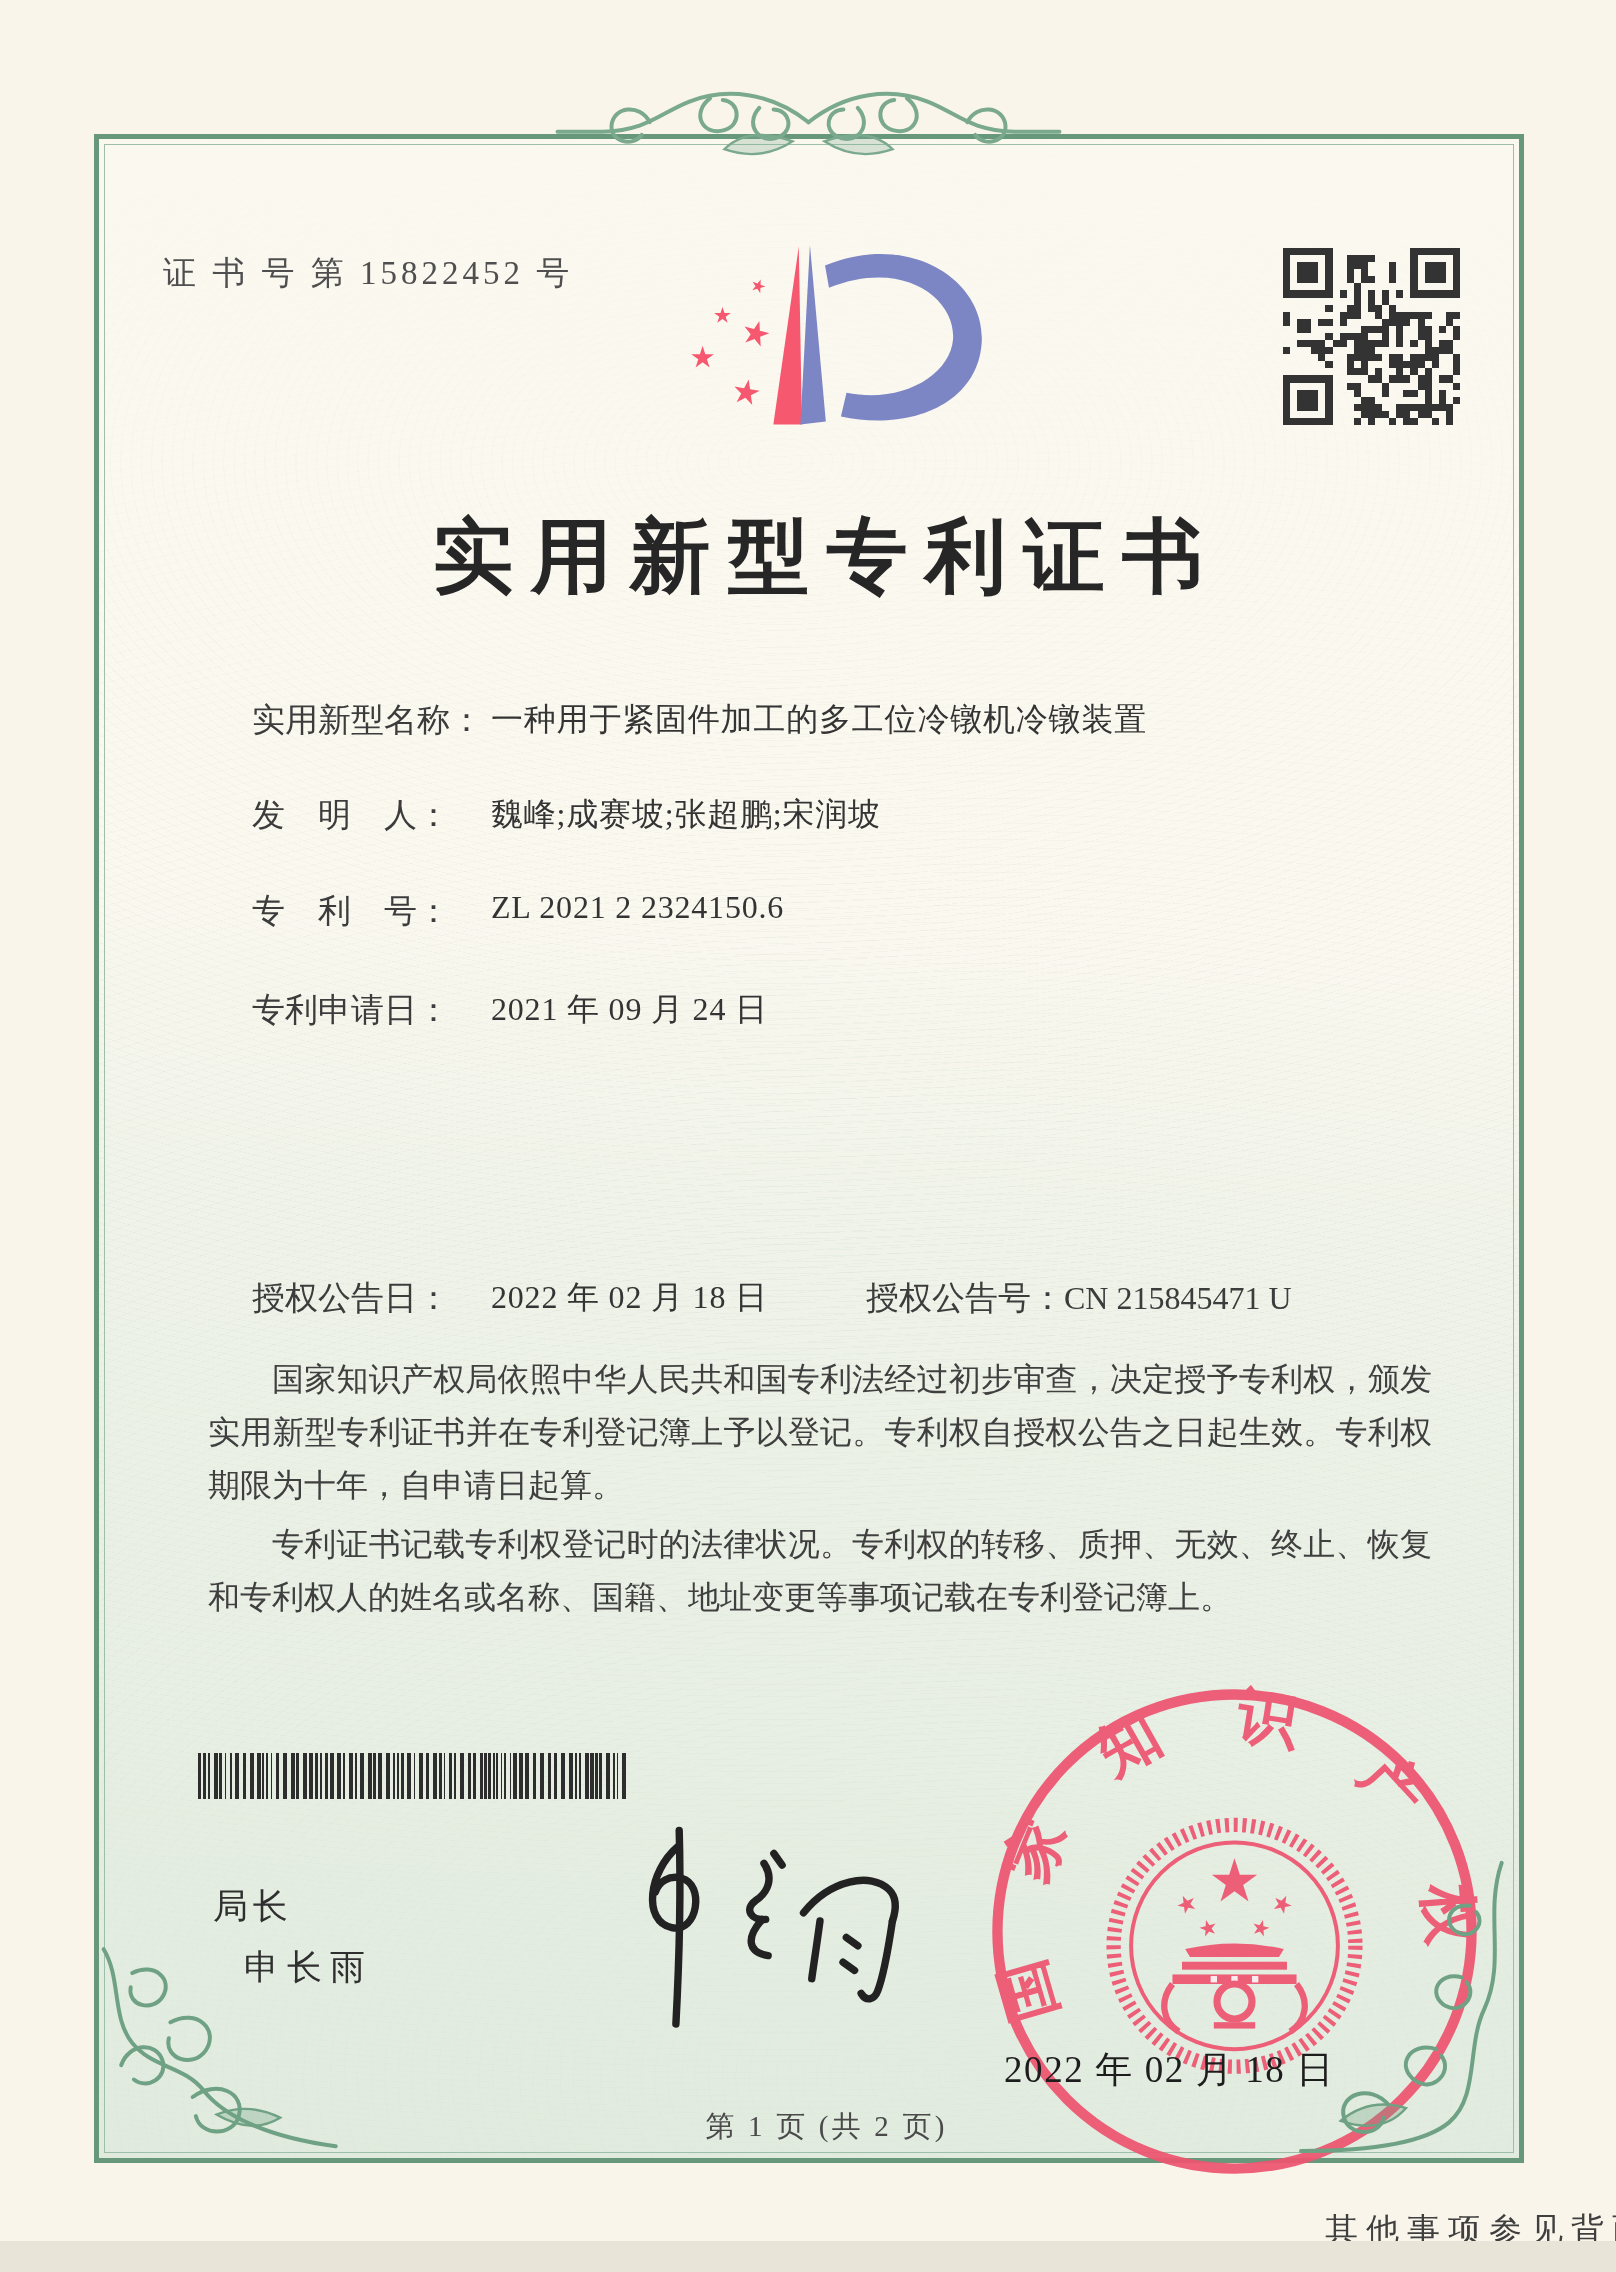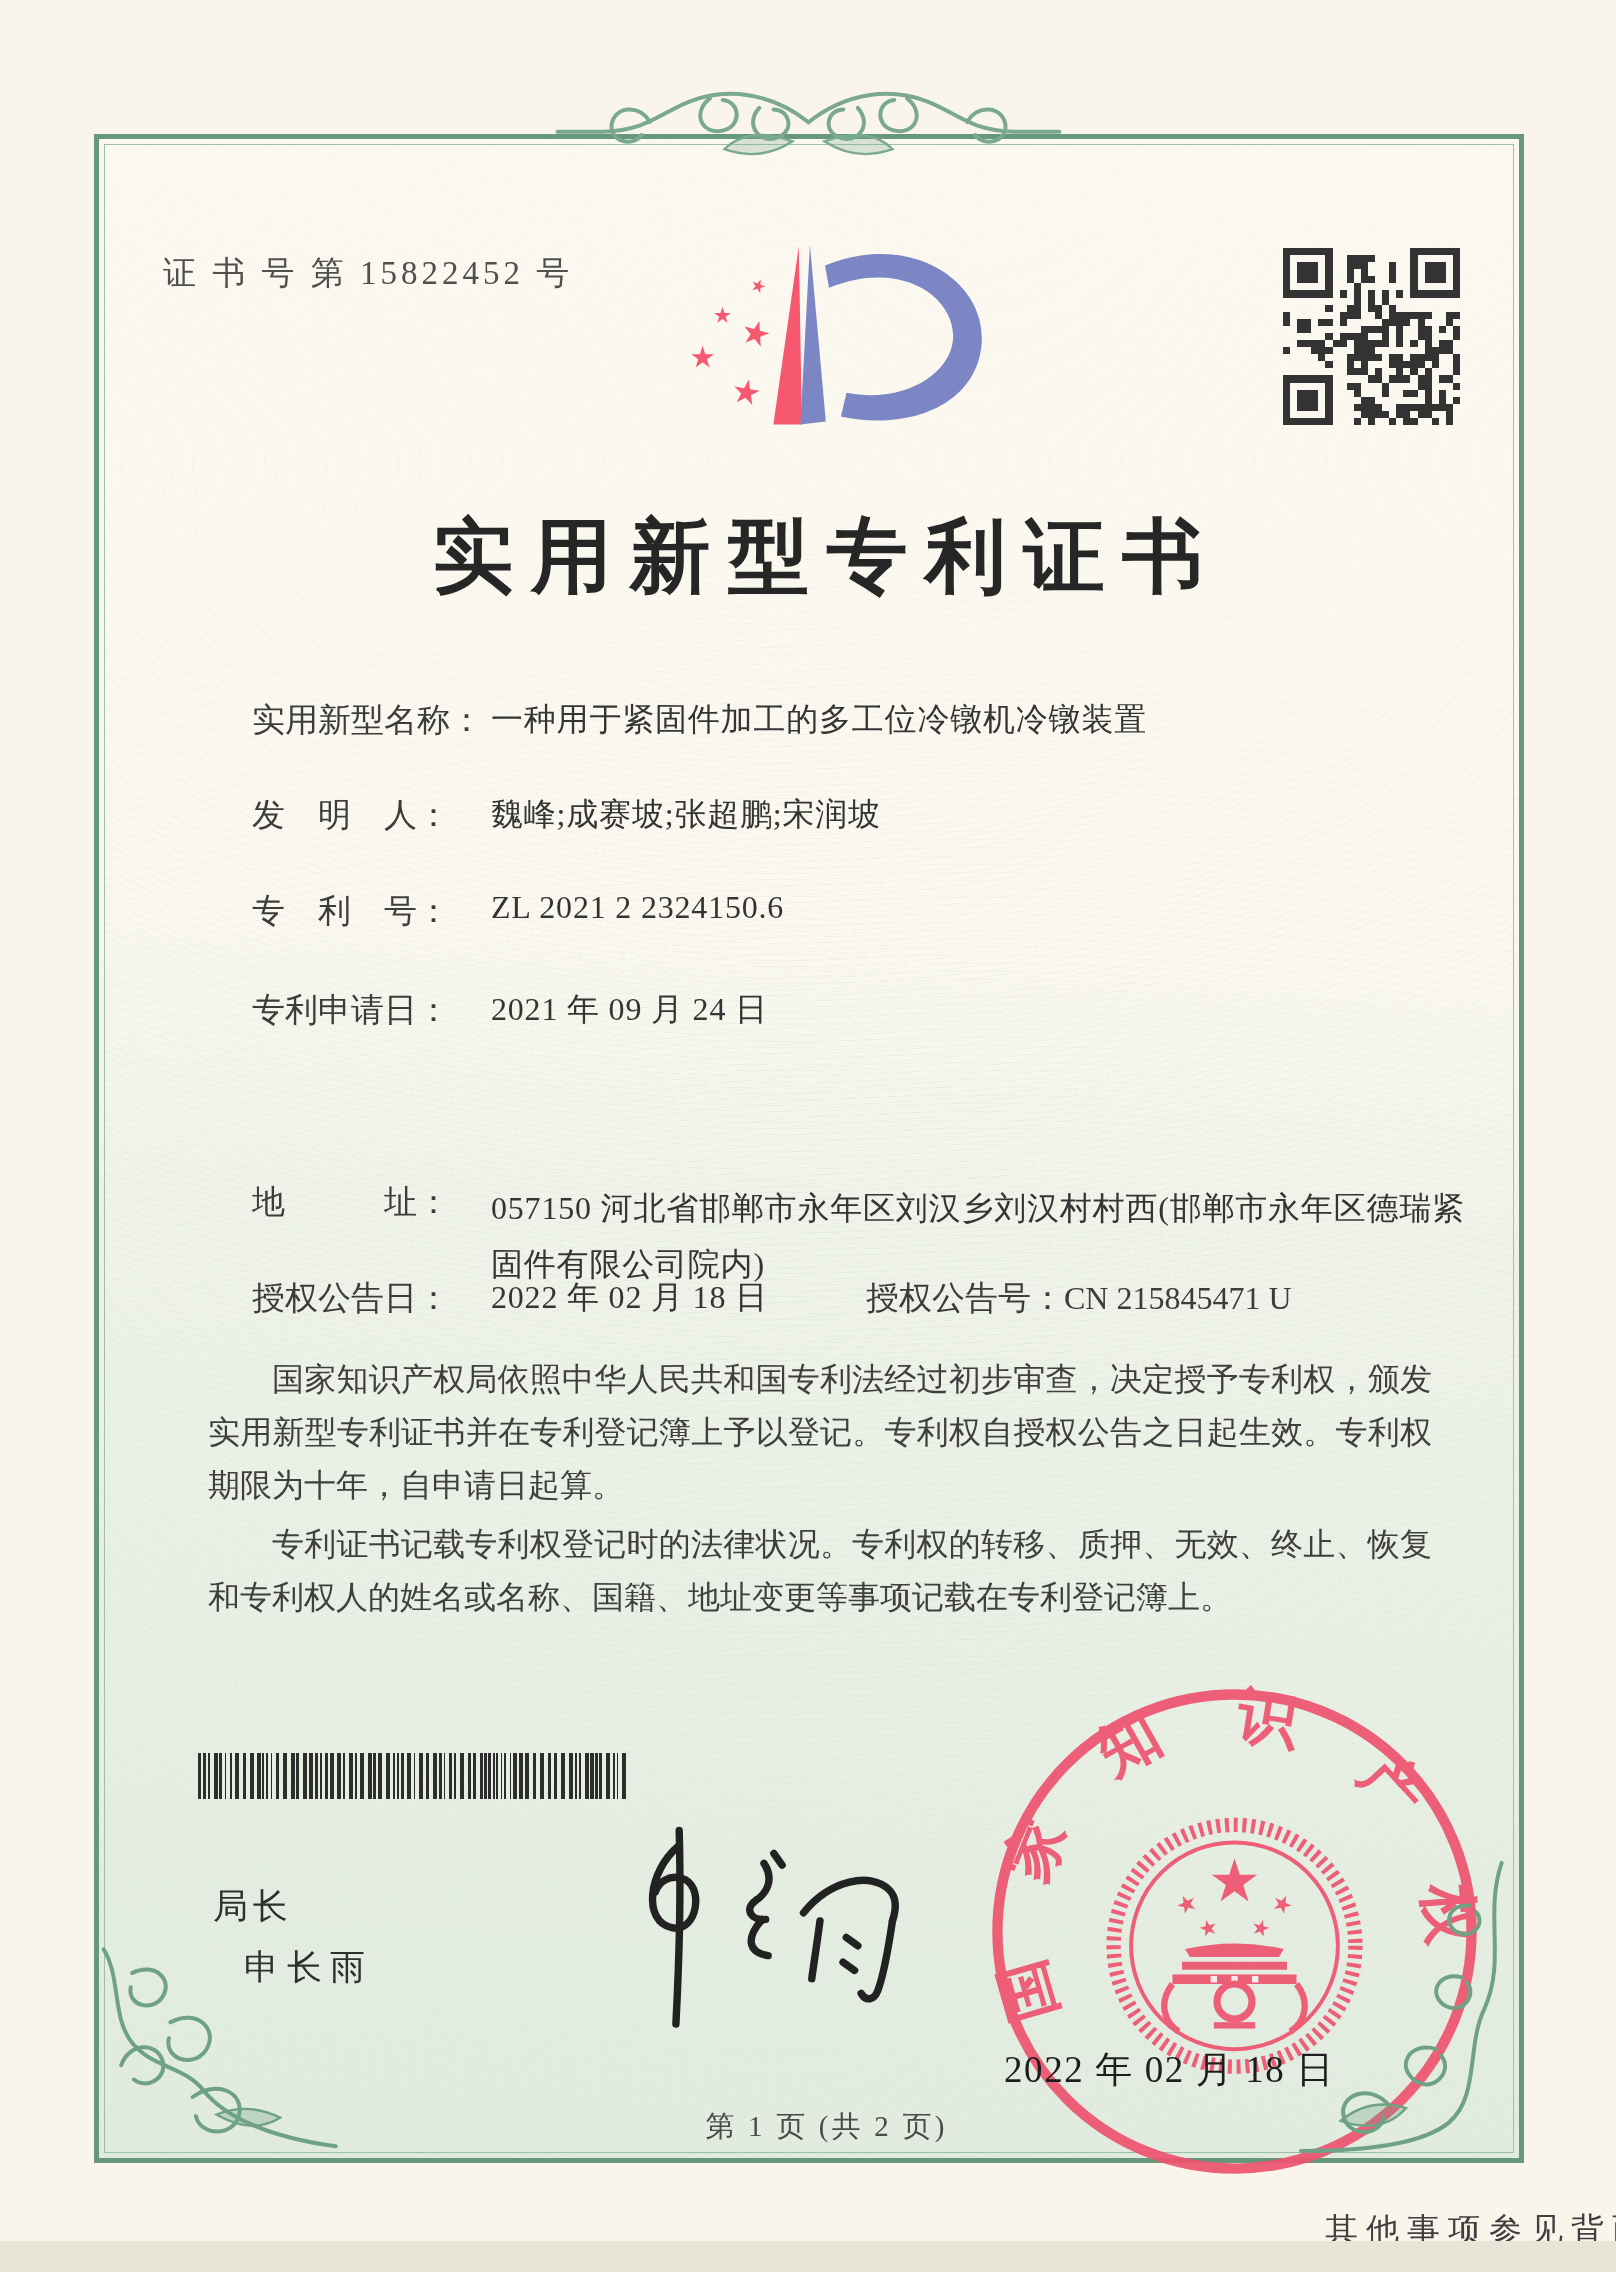--- a/index.html
+++ b/index.html
@@ -376,24 +376,20 @@
     <span class="val">魏峰;成赛坡;张超鹏;宋润坡</span>
   </div>
   <div class="row" style="top:889px">
     <span class="lbl">专　利　号：</span>
     <span class="val">ZL 2021 2 2324150.6</span>
   </div>
   <div class="row" style="top:988px">
     <span class="lbl">专利申请日：</span>
     <span class="val">2021 年 09 月 24 日</span>
   </div>
-  <div class="row" style="top:1180px">
-    <span class="lbl">地　　　址：</span>
-    <span class="val wrap">057150 河北省邯郸市永年区刘汉乡刘汉村村西(邯郸市永年区德瑞紧固件有限公司院内)</span>
-  </div>
   <div class="row" style="top:1276px">
     <span class="lbl">授权公告日：</span>
     <span class="val">2022 年 02 月 18 日</span>
   </div>
   <div class="grant-no"><span>授权公告号：</span><span class="val" style="font-size:32px">CN 215845471 U</span></div>
 
   <div class="paras">
     <p>国家知识产权局依照中华人民共和国专利法经过初步审查，决定授予专利权，颁发实用新型专利证书并在专利登记簿上予以登记。专利权自授权公告之日起生效。专利权期限为十年，自申请日起算。</p>
     <p>专利证书记载专利权登记时的法律状况。专利权的转移、质押、无效、终止、恢复和专利权人的姓名或名称、国籍、地址变更等事项记载在专利登记簿上。</p>
   </div>

